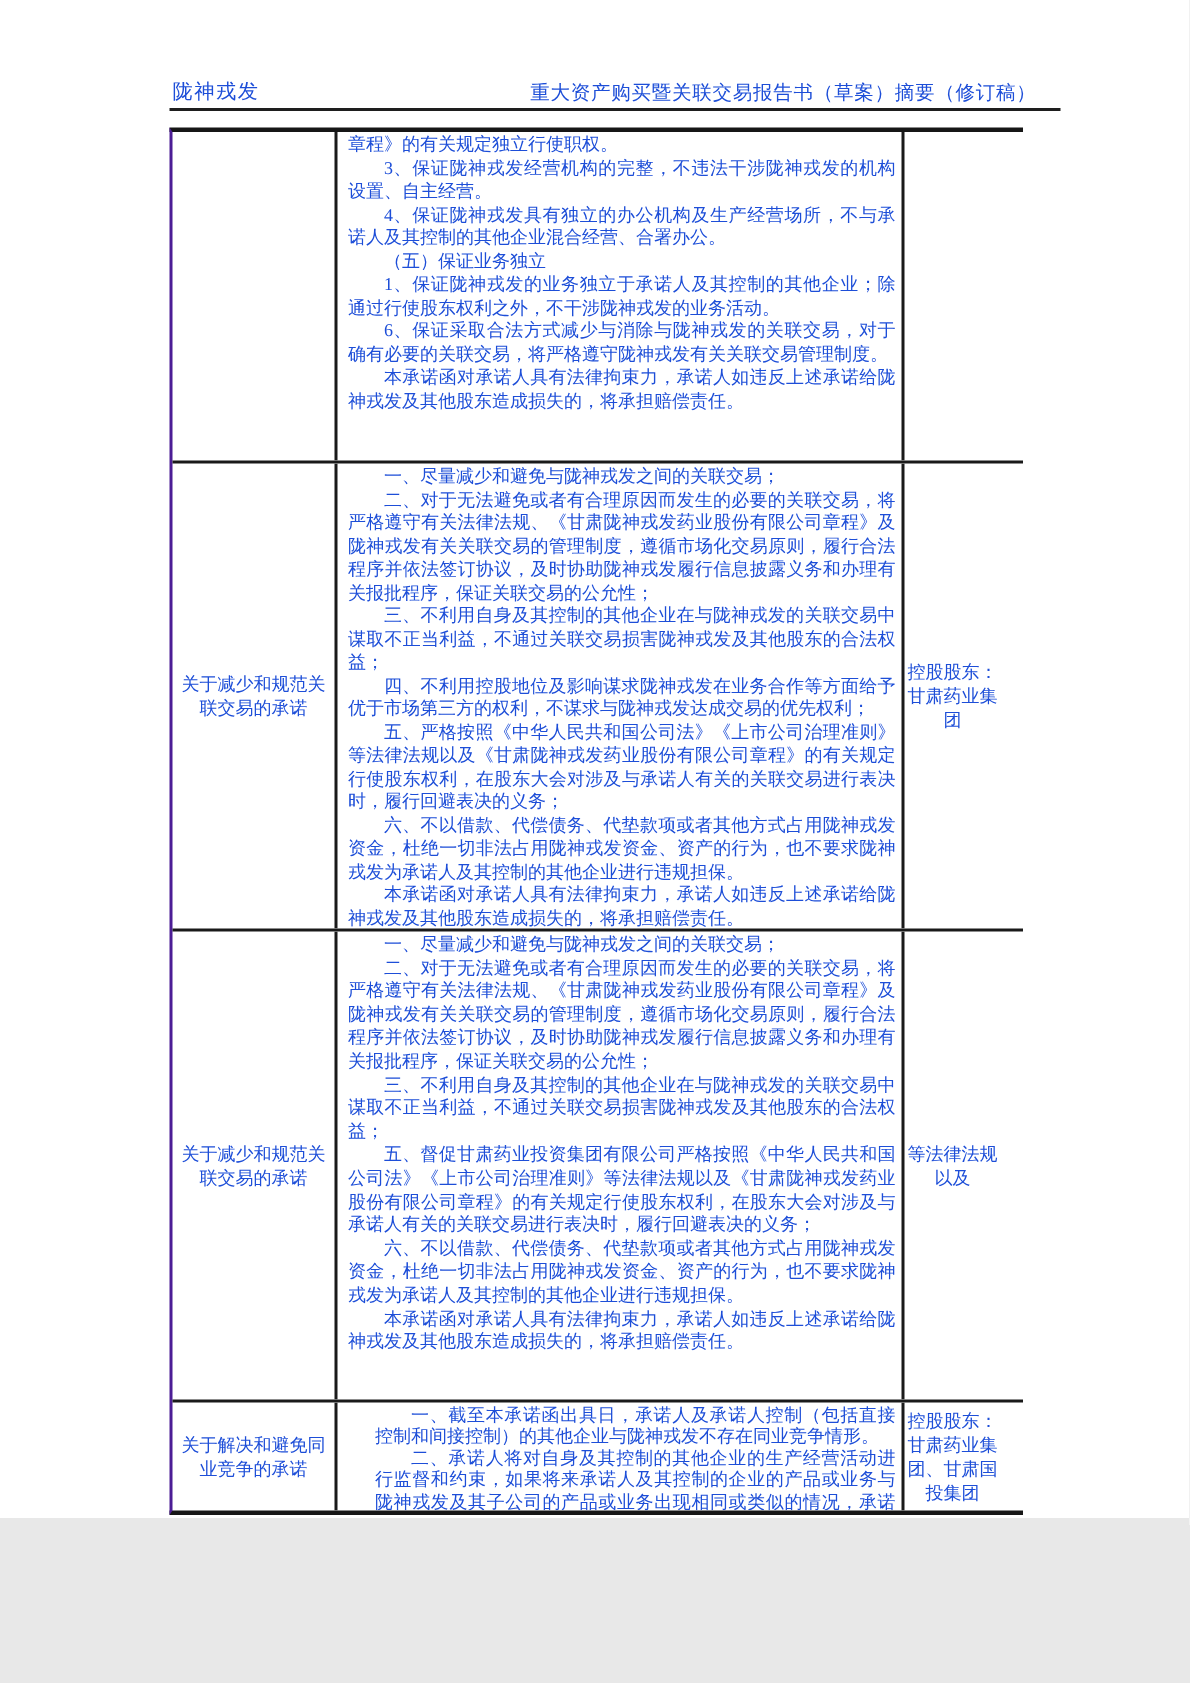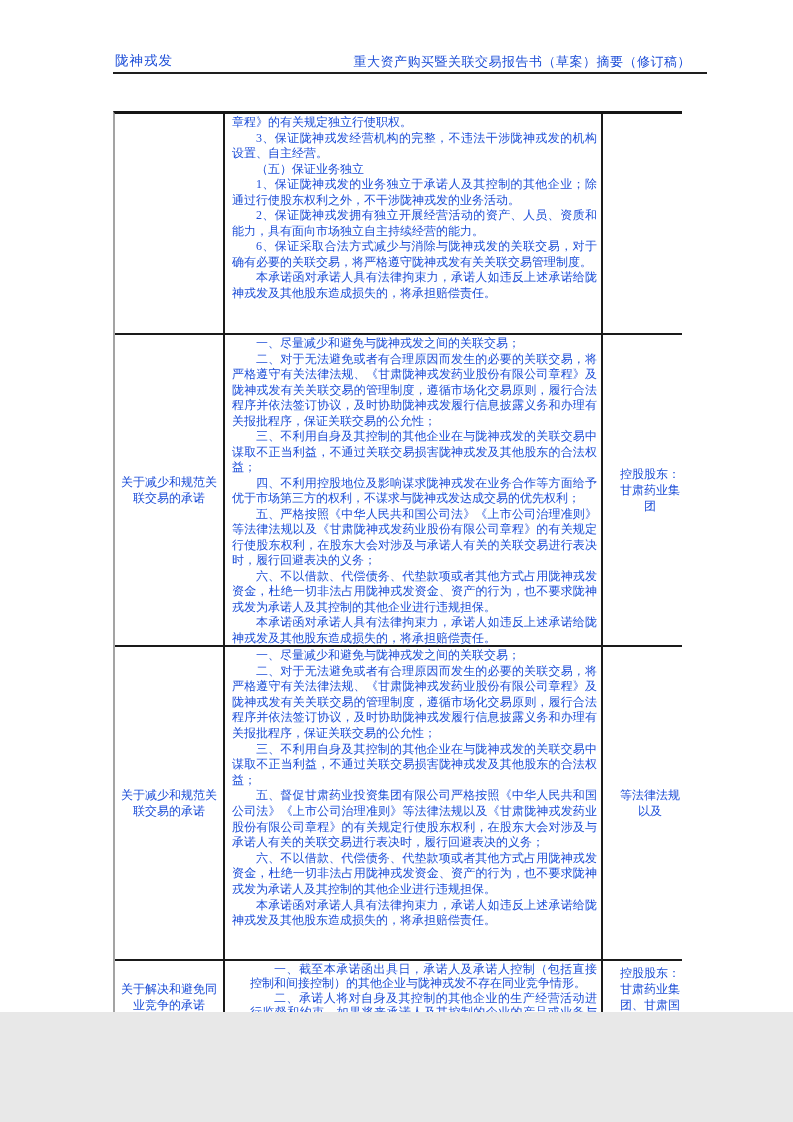--- a/index.html
+++ b/index.html
@@ -19,26 +19,26 @@
   .hr{
     position:absolute;right:102px;top:53px;
     font-size:13px;letter-spacing:0.5px;
   }
   .hline{
     position:absolute;left:113px;top:72px;
     width:594px;height:2px;background:#1e1e1e;
   }
   
   .tbl{
-    position:absolute;left:113px;top:111px;
+    position:absolute;left:113px;top:85px;
     width:569px;height:925px;
     box-sizing:border-box;
     border-top:3px solid #161616;
     border-bottom:3px solid #161616;
-    border-left:2px solid #a3a3a3;
+    border-left:2px solid #4c1d95;
   }
   .row{
     display:grid;
     grid-template-columns:110px 378px 79px;
     box-sizing:border-box;
     overflow:hidden;
   }
   .row + .row{border-top:2px solid #1a1a1a;}
   .r1{height:219px;}
   .r2{height:312px;}
@@ -49,21 +49,21 @@
     border-right:2px solid #1a1a1a;
     display:flex;align-items:center;justify-content:flex-start;
     text-align:center;padding:0 3px;
   }
   .c2{
     border-right:2px solid #1a1a1a;
     padding:1px 4px 0 7px;
     text-align:justify;
   }
   .c3{
-    display:flex;align-items:center;justify-content:flex-end;
+    display:flex;align-items:center;justify-content:flex-start;
     text-align:center;
   }
   .pty{width:64px;line-height:16px;font-size:12px;}
   .lbl{font-size:12px;line-height:16px;}
   .c2 p{
     margin:0;padding:0;
     font-size:12px;
     text-indent:2em;
   }
   .r1 .c2 p{line-height:15.5px;}
@@ -87,23 +87,23 @@
 
   <div class="tbl">
 
     <div class="row r1">
       <div class="c1">
         <div class="lbl"></div>
       </div>
       <div class="c2">
         <p class="np">章程》的有关规定独立行使职权。</p>
         <p>3、保证陇神戎发经营机构的完整，不违法干涉陇神戎发的机构设置、自主经营。</p>
+        <p>4、保证陇神戎发具有独立的办公机构及生产经营场所，不与承诺人及其控制的其他企业混合经营、合署办公。</p>
         <p>（五）保证业务独立</p>
         <p>1、保证陇神戎发的业务独立于承诺人及其控制的其他企业；除通过行使股东权利之外，不干涉陇神戎发的业务活动。</p>
-        <p>2、保证陇神戎发拥有独立开展经营活动的资产、人员、资质和能力，具有面向市场独立自主持续经营的能力。</p>
         <p>6、保证采取合法方式减少与消除与陇神戎发的关联交易，对于确有必要的关联交易，将严格遵守陇神戎发有关关联交易管理制度。</p>
         <p>本承诺函对承诺人具有法律拘束力，承诺人如违反上述承诺给陇神戎发及其他股东造成损失的，将承担赔偿责任。</p>
       </div>
       <div class="c3">
         <div class="pty"></div>
       </div>
     </div>
 
     <div class="row r2">
       <div class="c1">

